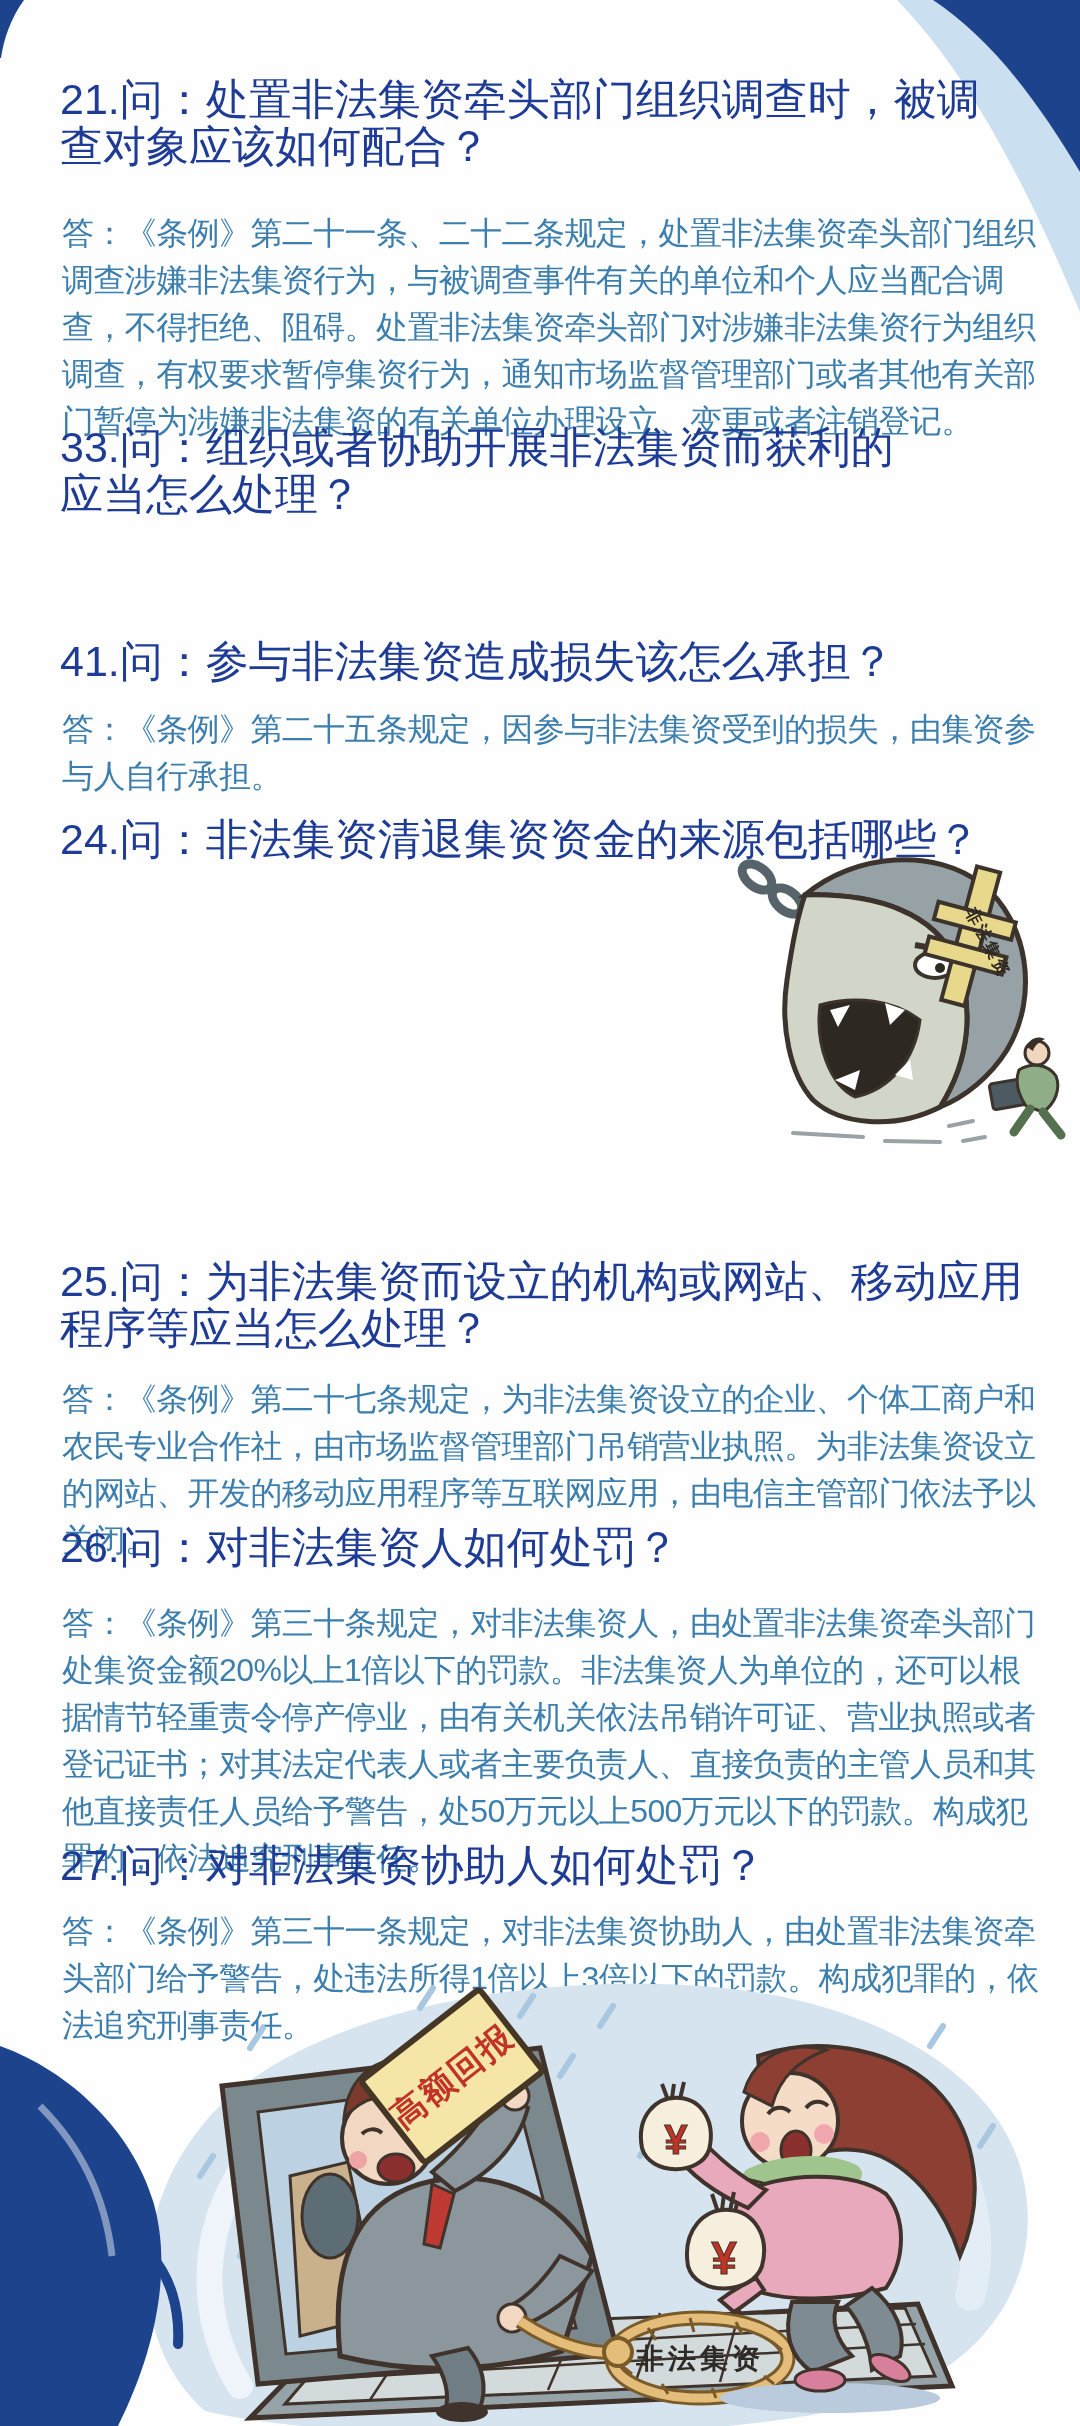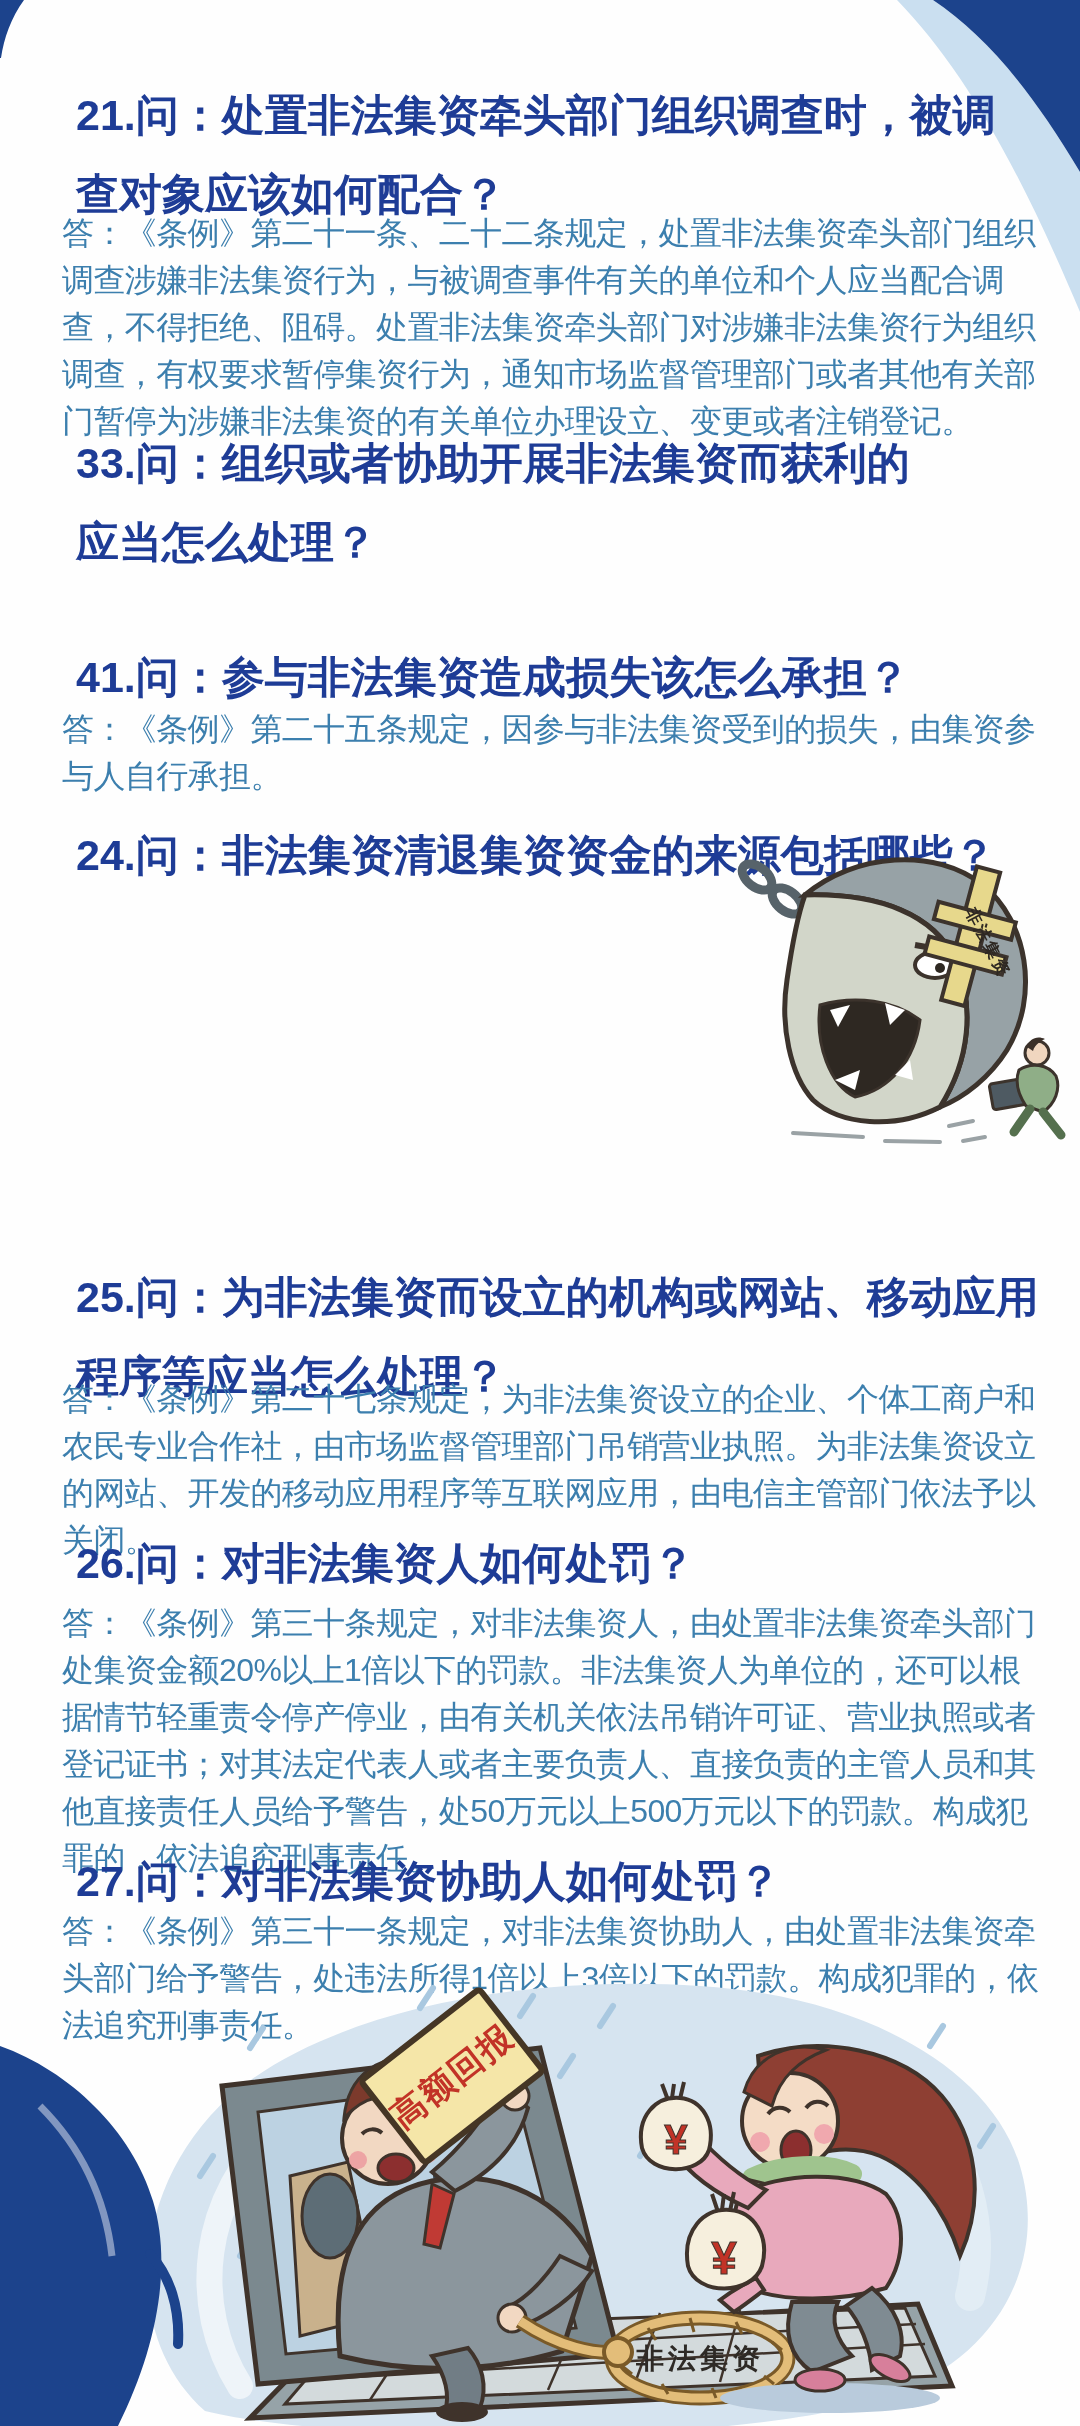--- a/index.html
+++ b/index.html
@@ -1,22 +1,22 @@
 <!DOCTYPE html>
 <html><head>
 <meta charset="utf-8">
 <style>
   html,body{margin:0;padding:0;background:#ffffff;}
   .page{
     position:relative;width:1080px;height:2426px;overflow:hidden;
     background:#fefefe;font-family:"Liberation Sans",sans-serif;
   }
   .q{
-    position:absolute;left:76px;width:940px;
-    color:#1e3c96;font-weight:bold;font-size:43px;line-height:79px;
+    position:absolute;left:60px;width:940px;
+    color:#1e3c96;font-weight:normal;font-size:43px;line-height:47px;
     letter-spacing:0;
   }
   .a{
     position:absolute;left:62px;width:985px;
     color:#3c7fae;font-size:32px;line-height:47px;letter-spacing:-0.6px;
   }
   .deco{position:absolute;pointer-events:none;}
   svg text{font-family:"Liberation Sans",sans-serif;}
 </style>
 </head>

